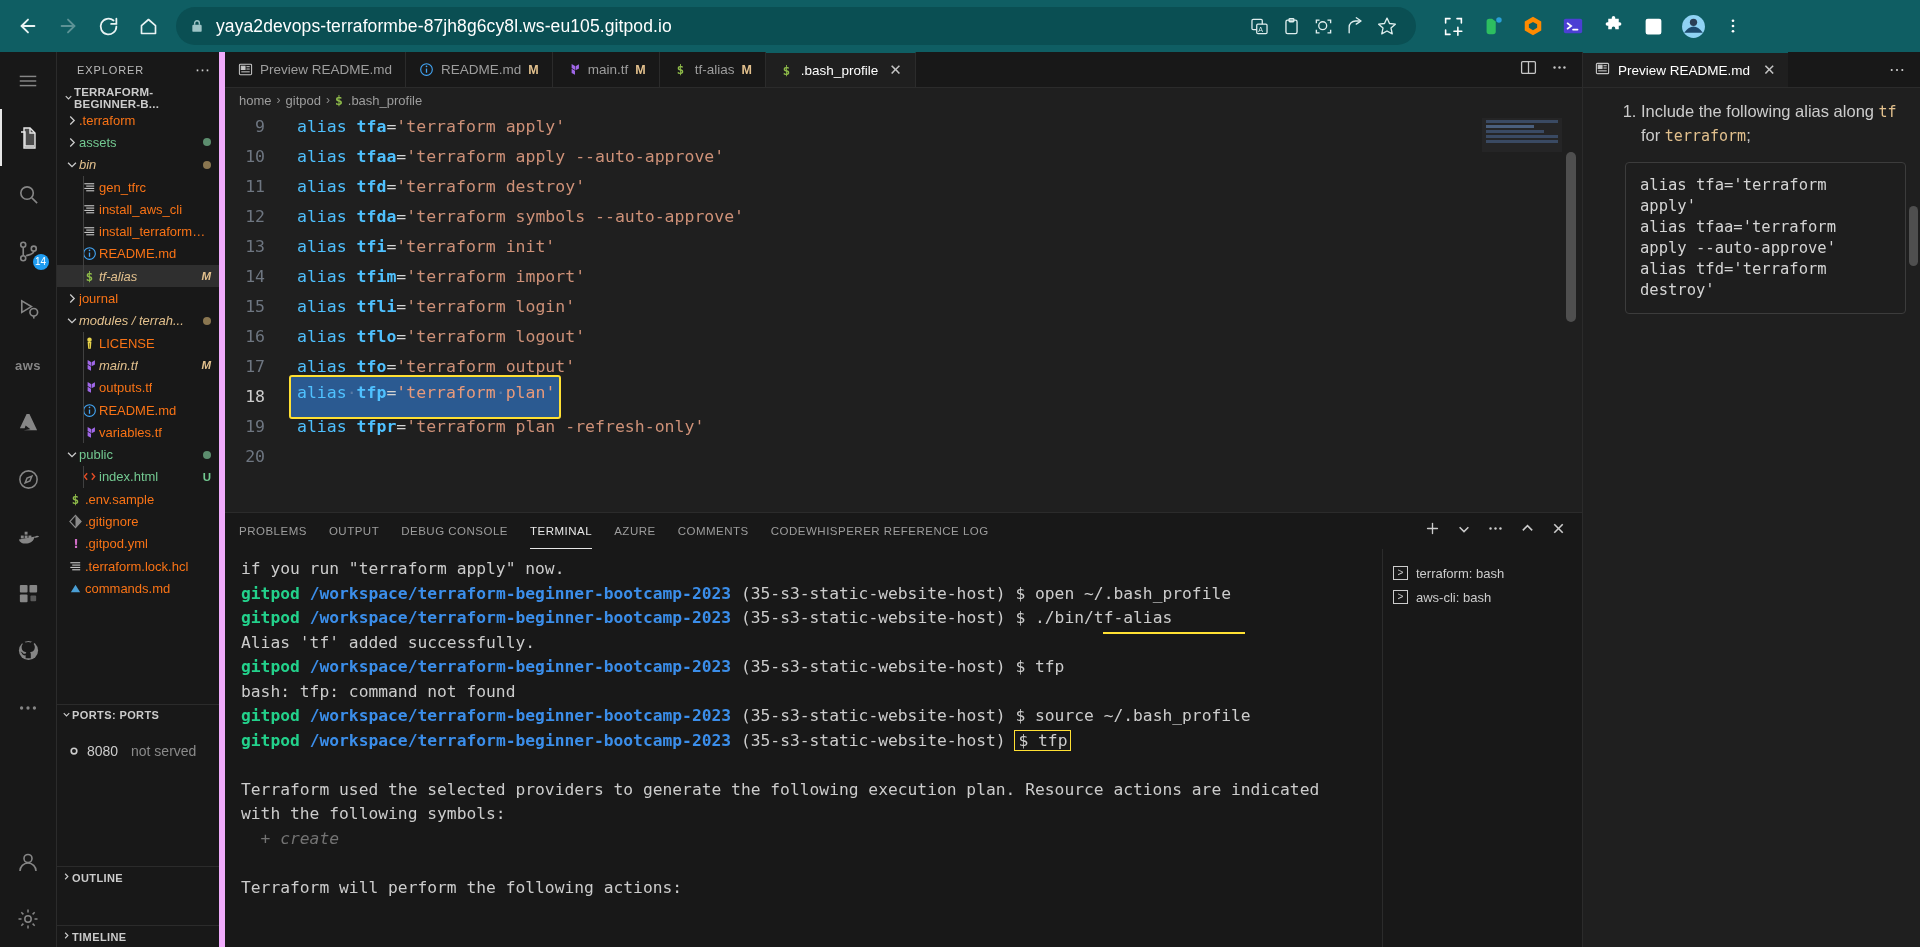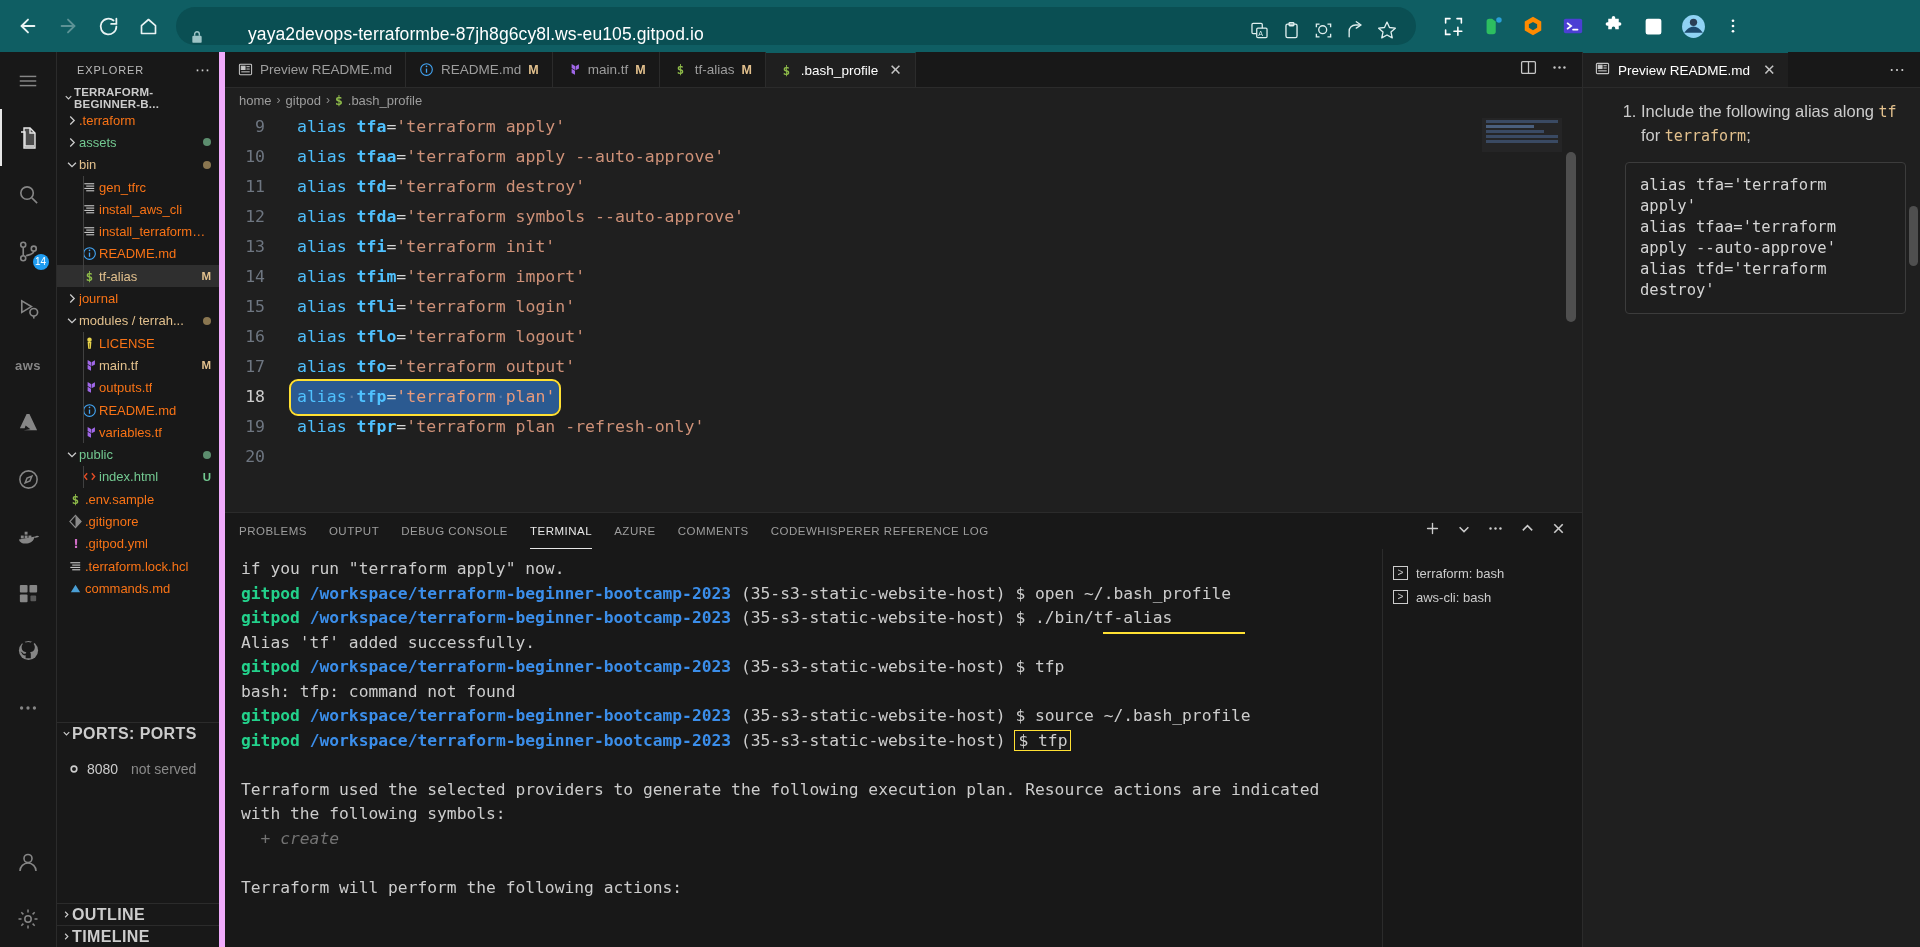--- a/index.html
+++ b/index.html
@@ -25,25 +25,24 @@
     color: #e9f3f3;
     flex: 0 0 auto;
   }
   .nav-btn.disabled { color: #5d9396; }
   .nav-btn svg { display:block; }
   .omnibox {
     flex: 1 1 auto;
     height: 38px;
     background: #0a4f53;
     border-radius: 19px;
-    display: flex; align-items: flex-end;
+    display: flex; align-items: center;
     padding: 0 14px;
     margin: 0 8px 0 6px;
     max-width: 1240px;
-    gap: 32px;
   }
   .omnibox .lock { margin-right: 12px; display:flex; }
   .url-text {
     color: #ffffff;
     font-size: 17.5px;
     letter-spacing: 0.1px;
     white-space: nowrap;
   }
   .omni-actions { display: flex; align-items: center; gap: 2px; margin-left:auto; }
   .ext-icons { display: flex; align-items: center; gap: 10px; padding-left: 10px; }
@@ -117,29 +116,30 @@
     position: relative;
   }
   .row.selected { background: #2f2f2f; }
   .row .chev { width: 14px; flex:0 0 14px; display:flex; align-items:center; justify-content:center; color:#cccccc; }
   .row .ficon { width: 20px; flex: 0 0 20px; display:flex; align-items:center; justify-content:center; font-size: 13px;}
   .row .label { overflow:hidden; text-overflow: ellipsis; }
   .row .badge { margin-left:auto; font-size: 11.5px; font-weight:bold; padding-left:6px;}
   .dot { width: 8px; height: 8px; border-radius:50%; margin-left:auto; flex:0 0 8px; }
   .indent1 { padding-left: 8px; }
   .indent2 { padding-left: 22px; }
-  .clr-green { color:#73c991; } .clr-orange{color:#e2c08d;} .clr-white{color:#f97316;}
+  .clr-green { color:#73c991; } .clr-orange{color:#e2c08d;font-style:italic;} .clr-white{color:#f97316;}
   .guide { position:absolute; left: 26px; top:0; bottom:0; width:1px; background:#404040;}
 
   .panel-section-header {
     display:flex; align-items:center; height: 22px;
-    font-size: 16px; font-weight: bold; color:#cccccc;
+    font-size: 11px; font-weight: bold; color:#cccccc;
     letter-spacing: 0.4px; padding-left: 4px;
     border-top: 1px solid #2b2b2b;
     text-transform: uppercase;
+    margin-top: 37px;
   }
   .ports-body { padding: 14px 0 0 0; }
   .port-row { display:flex; align-items:center; height: 22px; font-size: 14px; color:#cccccc; padding-left: 28px;}
   .port-row .pnum { min-width: 44px; }
   .port-row .pstat { color:#8a8a8a;text-align:right; }
 
   
   .editor-col { flex: 1 1 auto; display:flex; flex-direction: column; min-width:0; background:#1f1f1f;}
   .tabs-bar {
     height: 36px; background:#181818;
@@ -182,23 +182,23 @@
   }
   .ln.cur { color:#cccccc; }
   .code-txt { position:relative; padding-left: 10px;}
   .kw { color:#4fc1ff; }
   .var { color:#4fc1ff; font-weight:bold; }
   .eq { color:#d4d4d4; }
   .str { color:#ce9178; }
   .sel-line .code-txt {
     background: #2b5a91;
     outline: 2px solid #ffe033;
-    padding: 1px 4px 2px 6px;
+    padding: 1px 4px 9px 6px;
     margin-left: 4px;
-    border-radius: 7px;
+    border-radius: 1px;
   }
   .sel-line .str { color:#e89a7b; }
   .dotsep { color:#5a7ba6; }
   .minimap {
     position:absolute; top: 6px; right: 20px;
     width: 80px; height: 34px;
     background: #252526;
   }
   .minimap i { display:block; height:3px; margin:2px 4px; background:#3a4a63;}
   .minimap i:nth-child(2){width:60%;background:#4a5f7d;}

